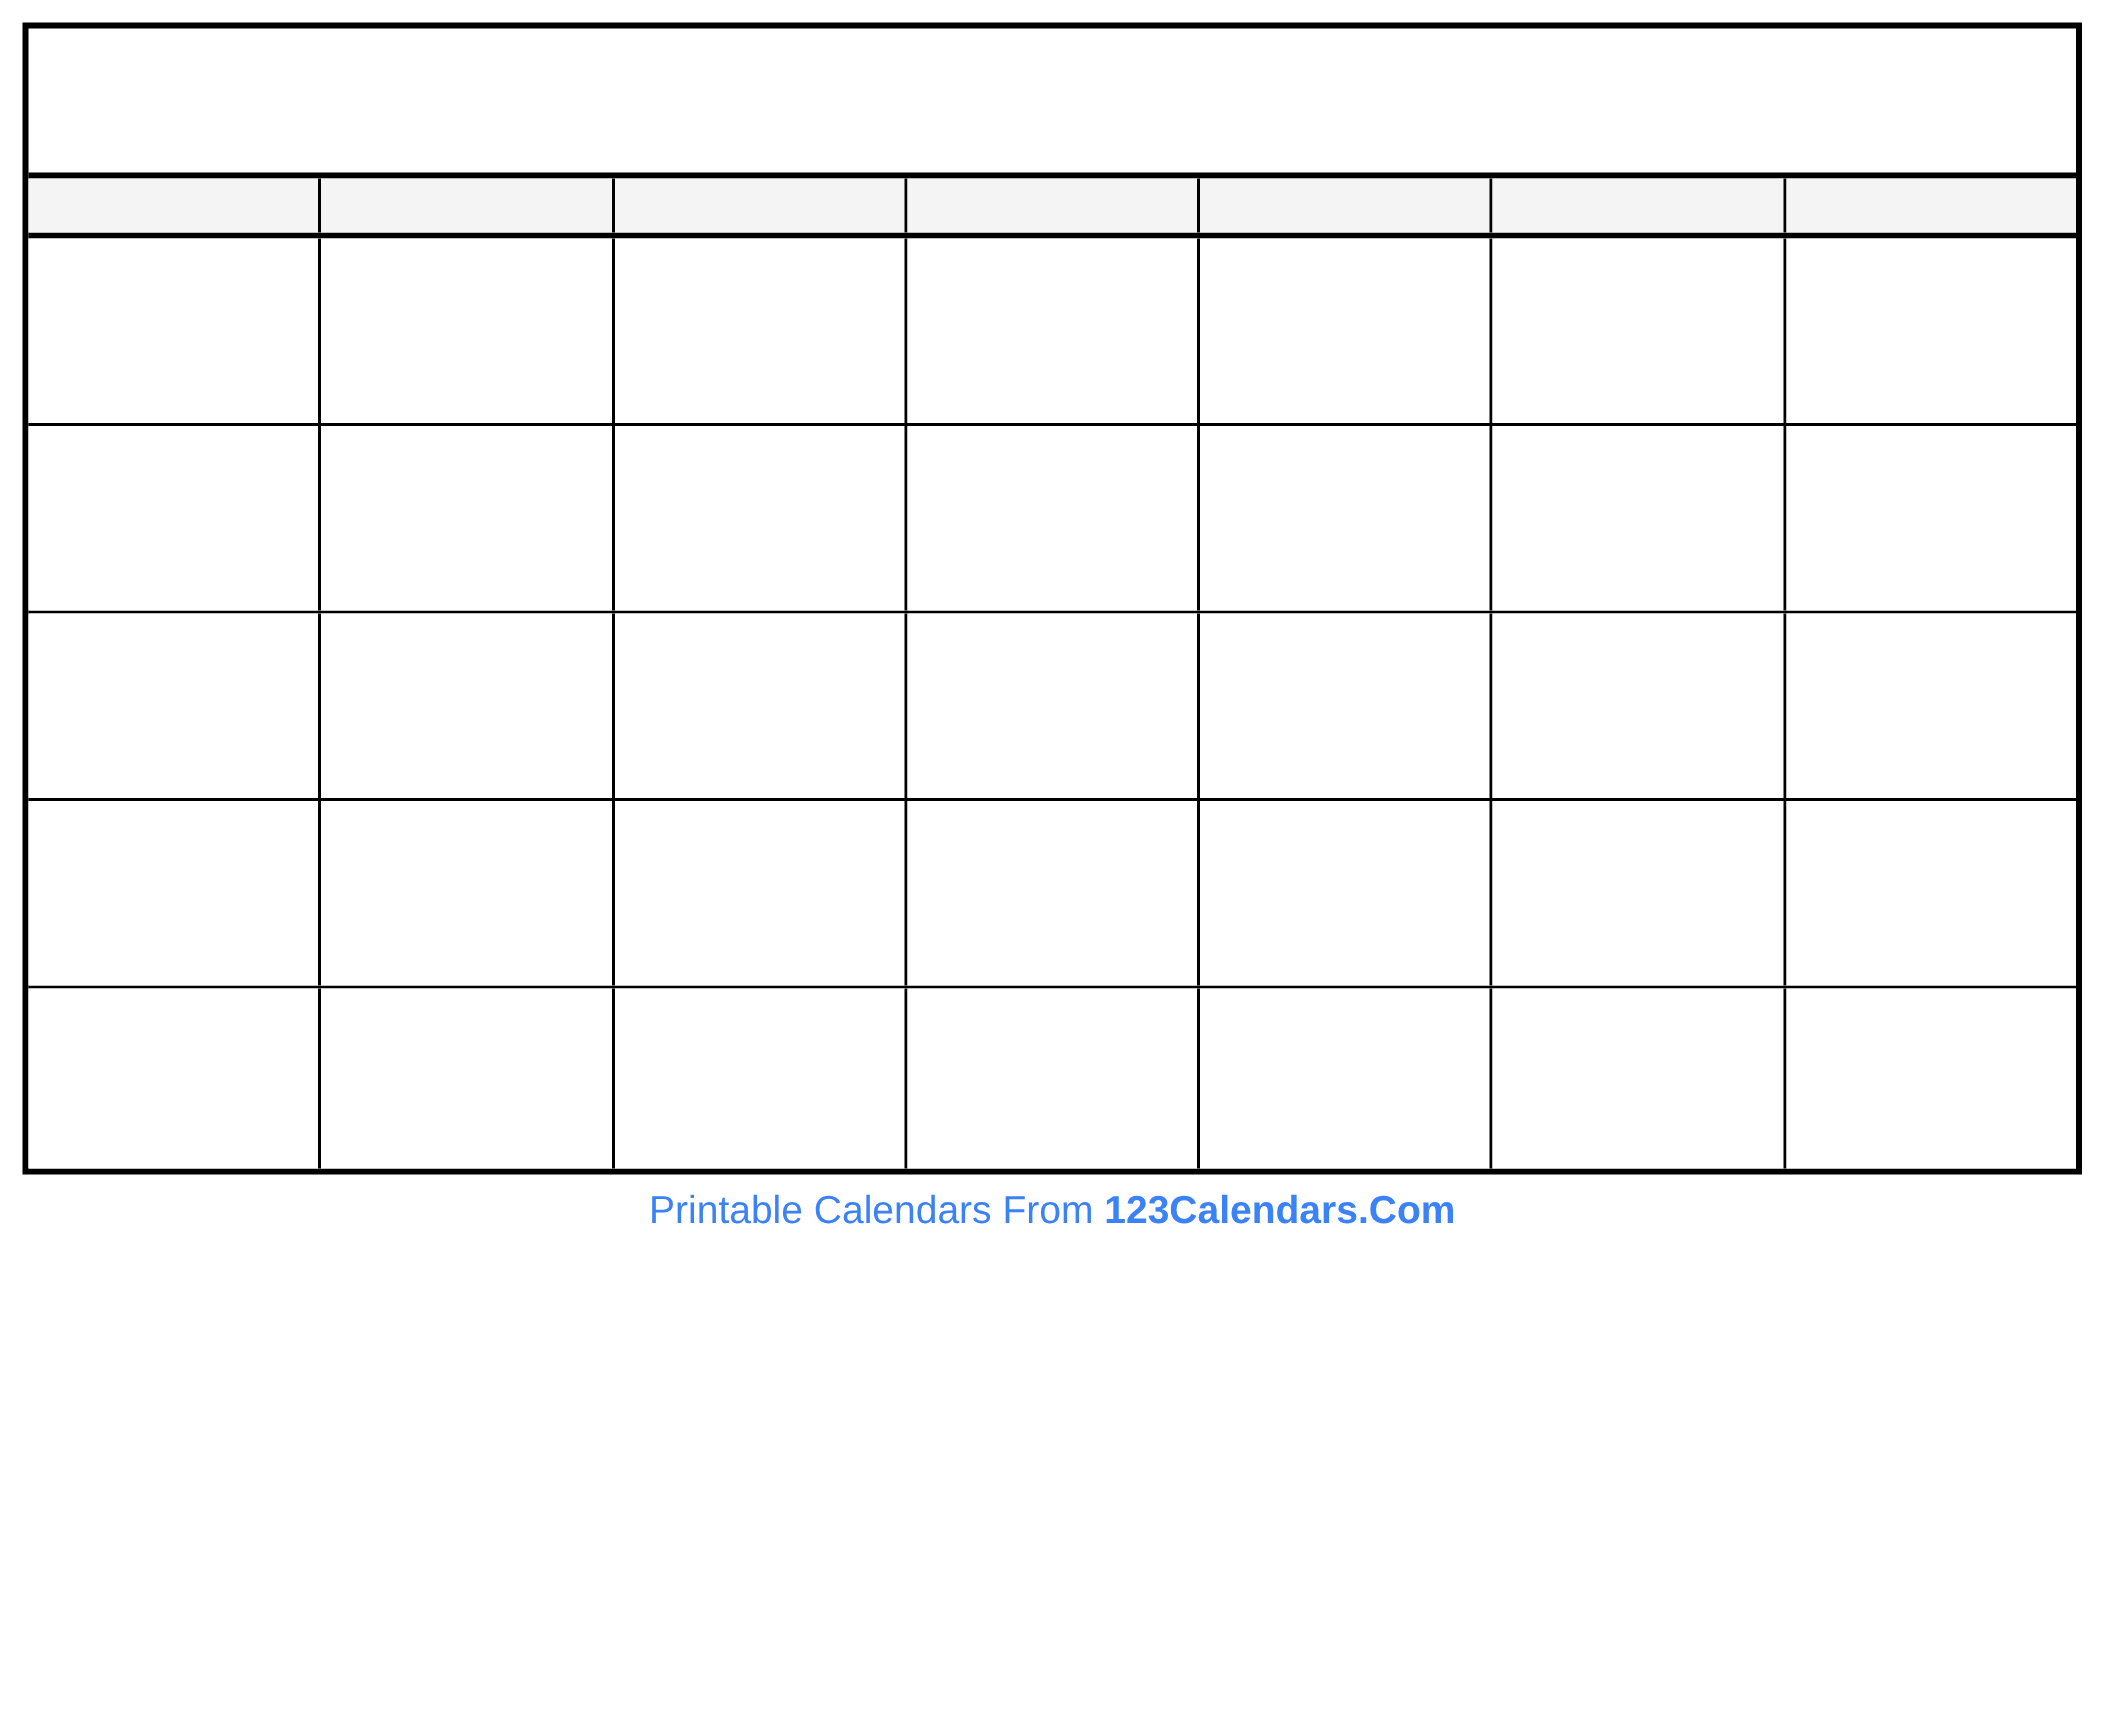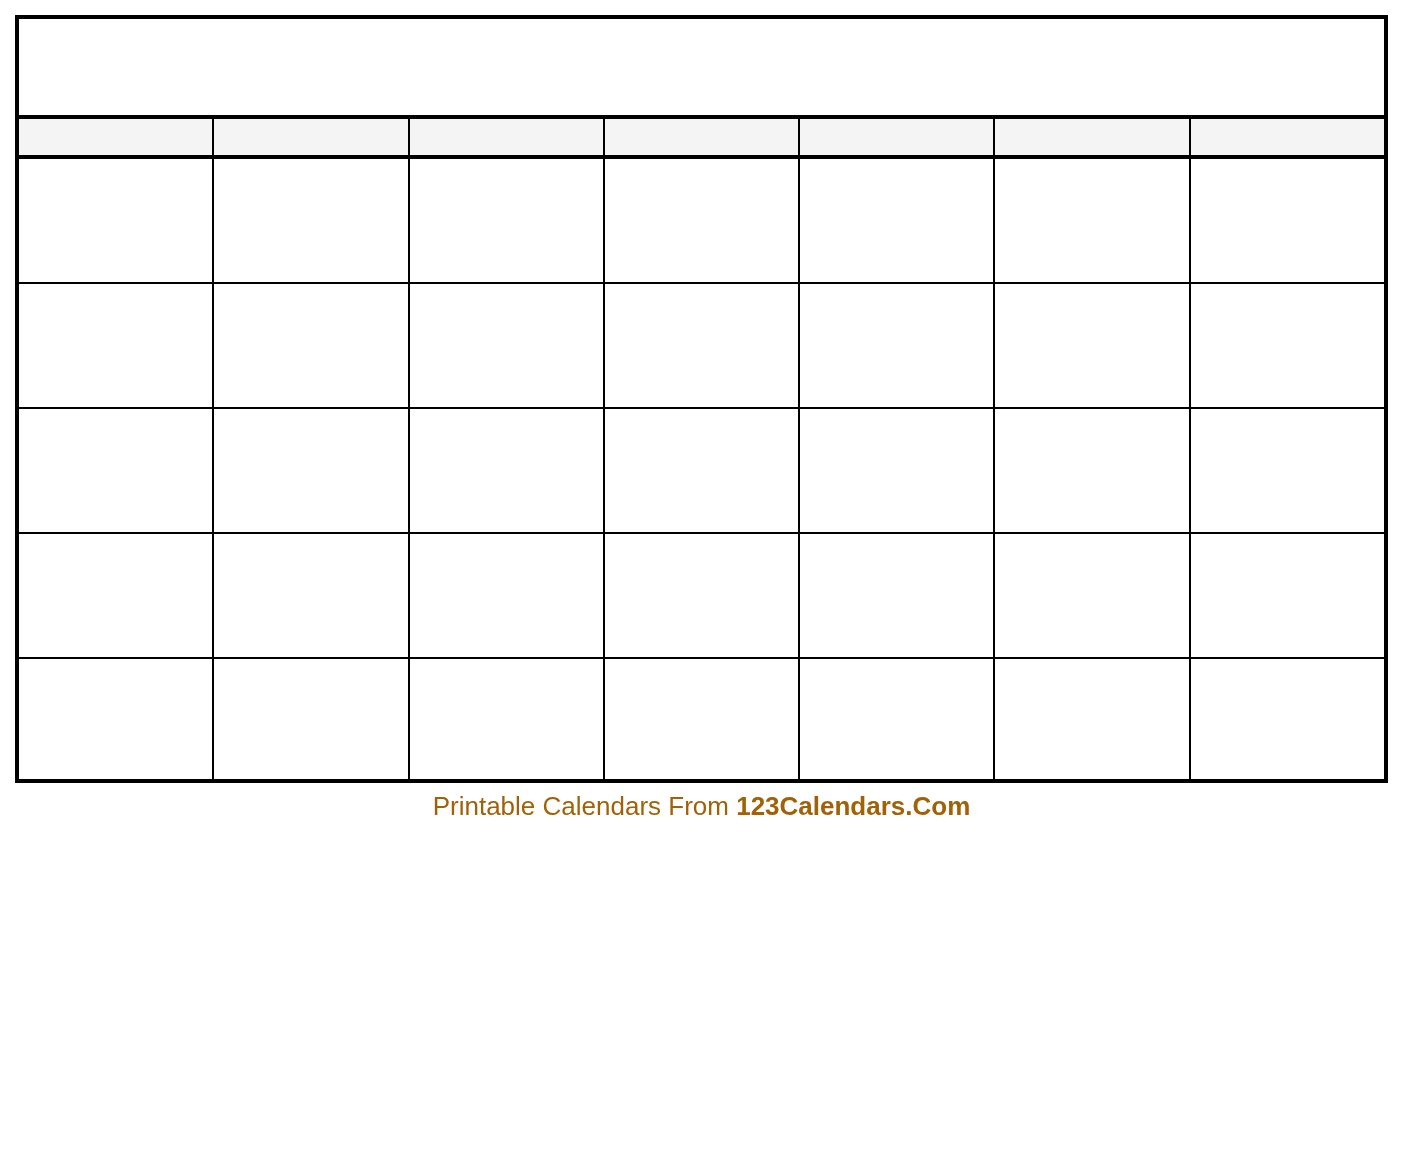--- a/index.html
+++ b/index.html
@@ -47,21 +47,21 @@
       flex: 1;
       background: #ffffff;
       border-right: 2px solid #000000;
     }
     .grid-cell:last-child {
       border-right: none;
     }
     .caption {
       text-align: center;
       font-size: 26px;
-      color: #a16207;
+      color: #3b82f6;
       padding: 8px 0;
     }
     .caption .bold {
       font-weight: bold;
     }
   </style>
 </head>
 <body>
 
 <div class="calendar-container">

